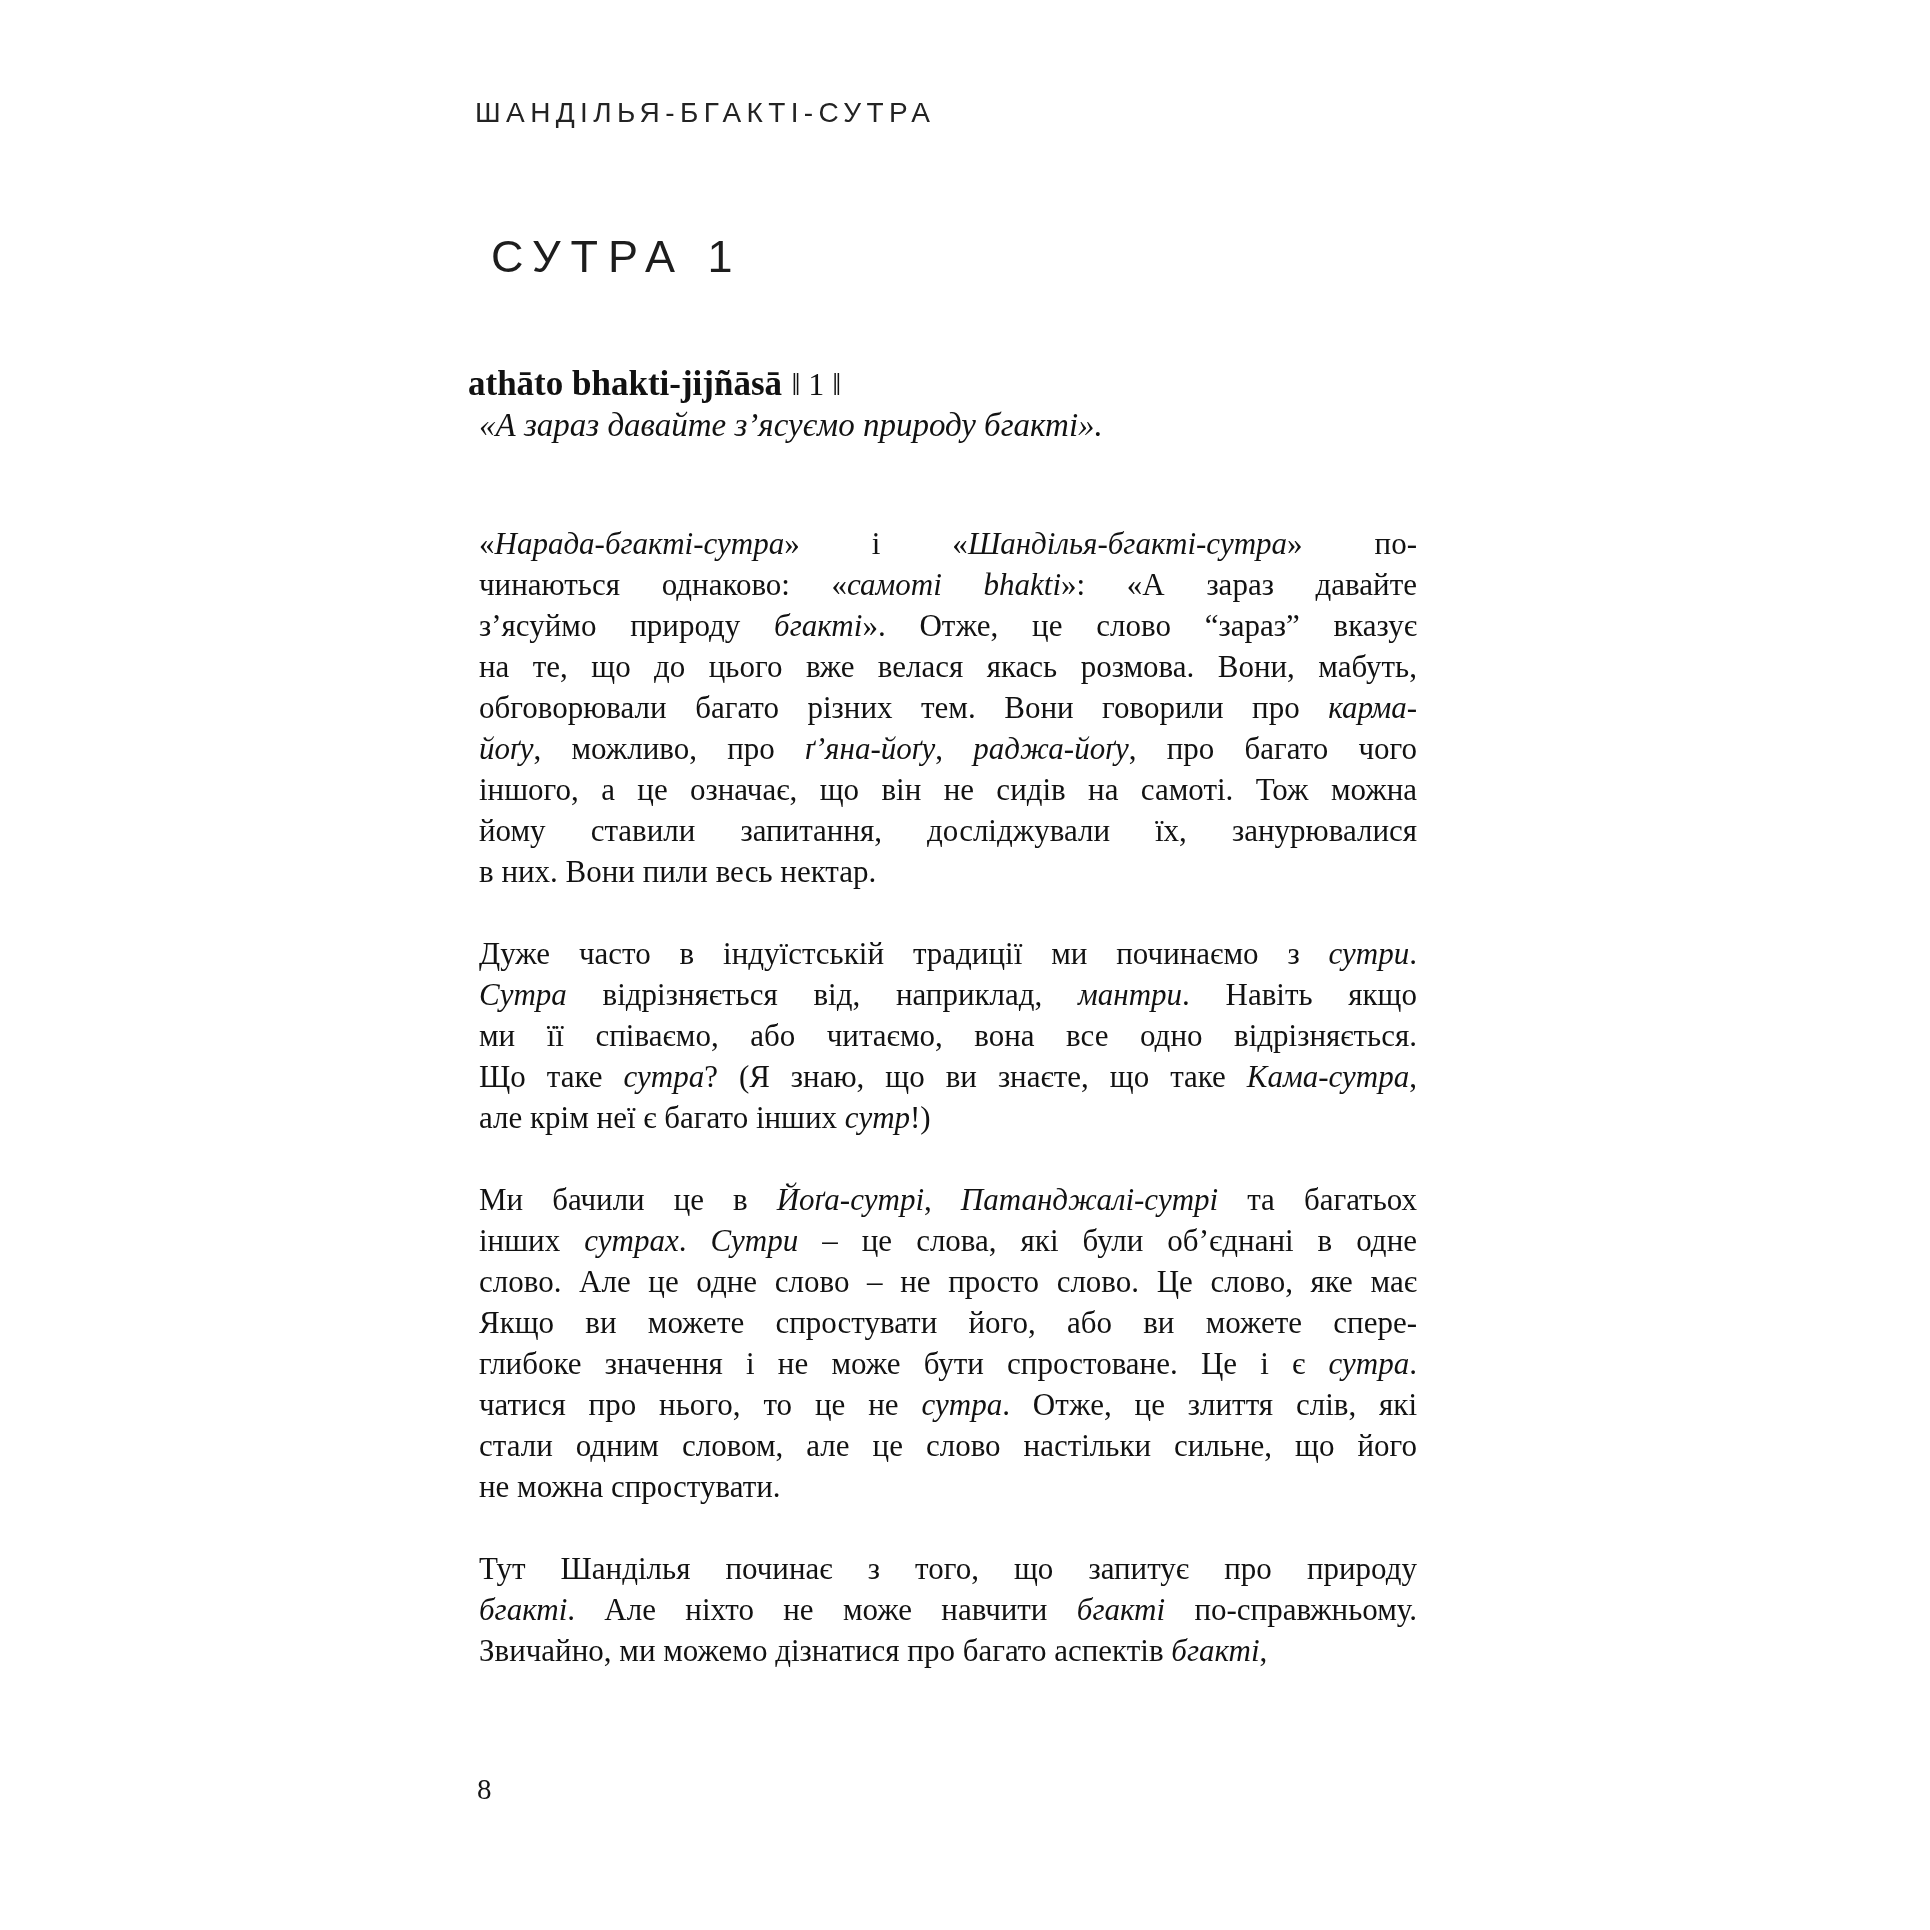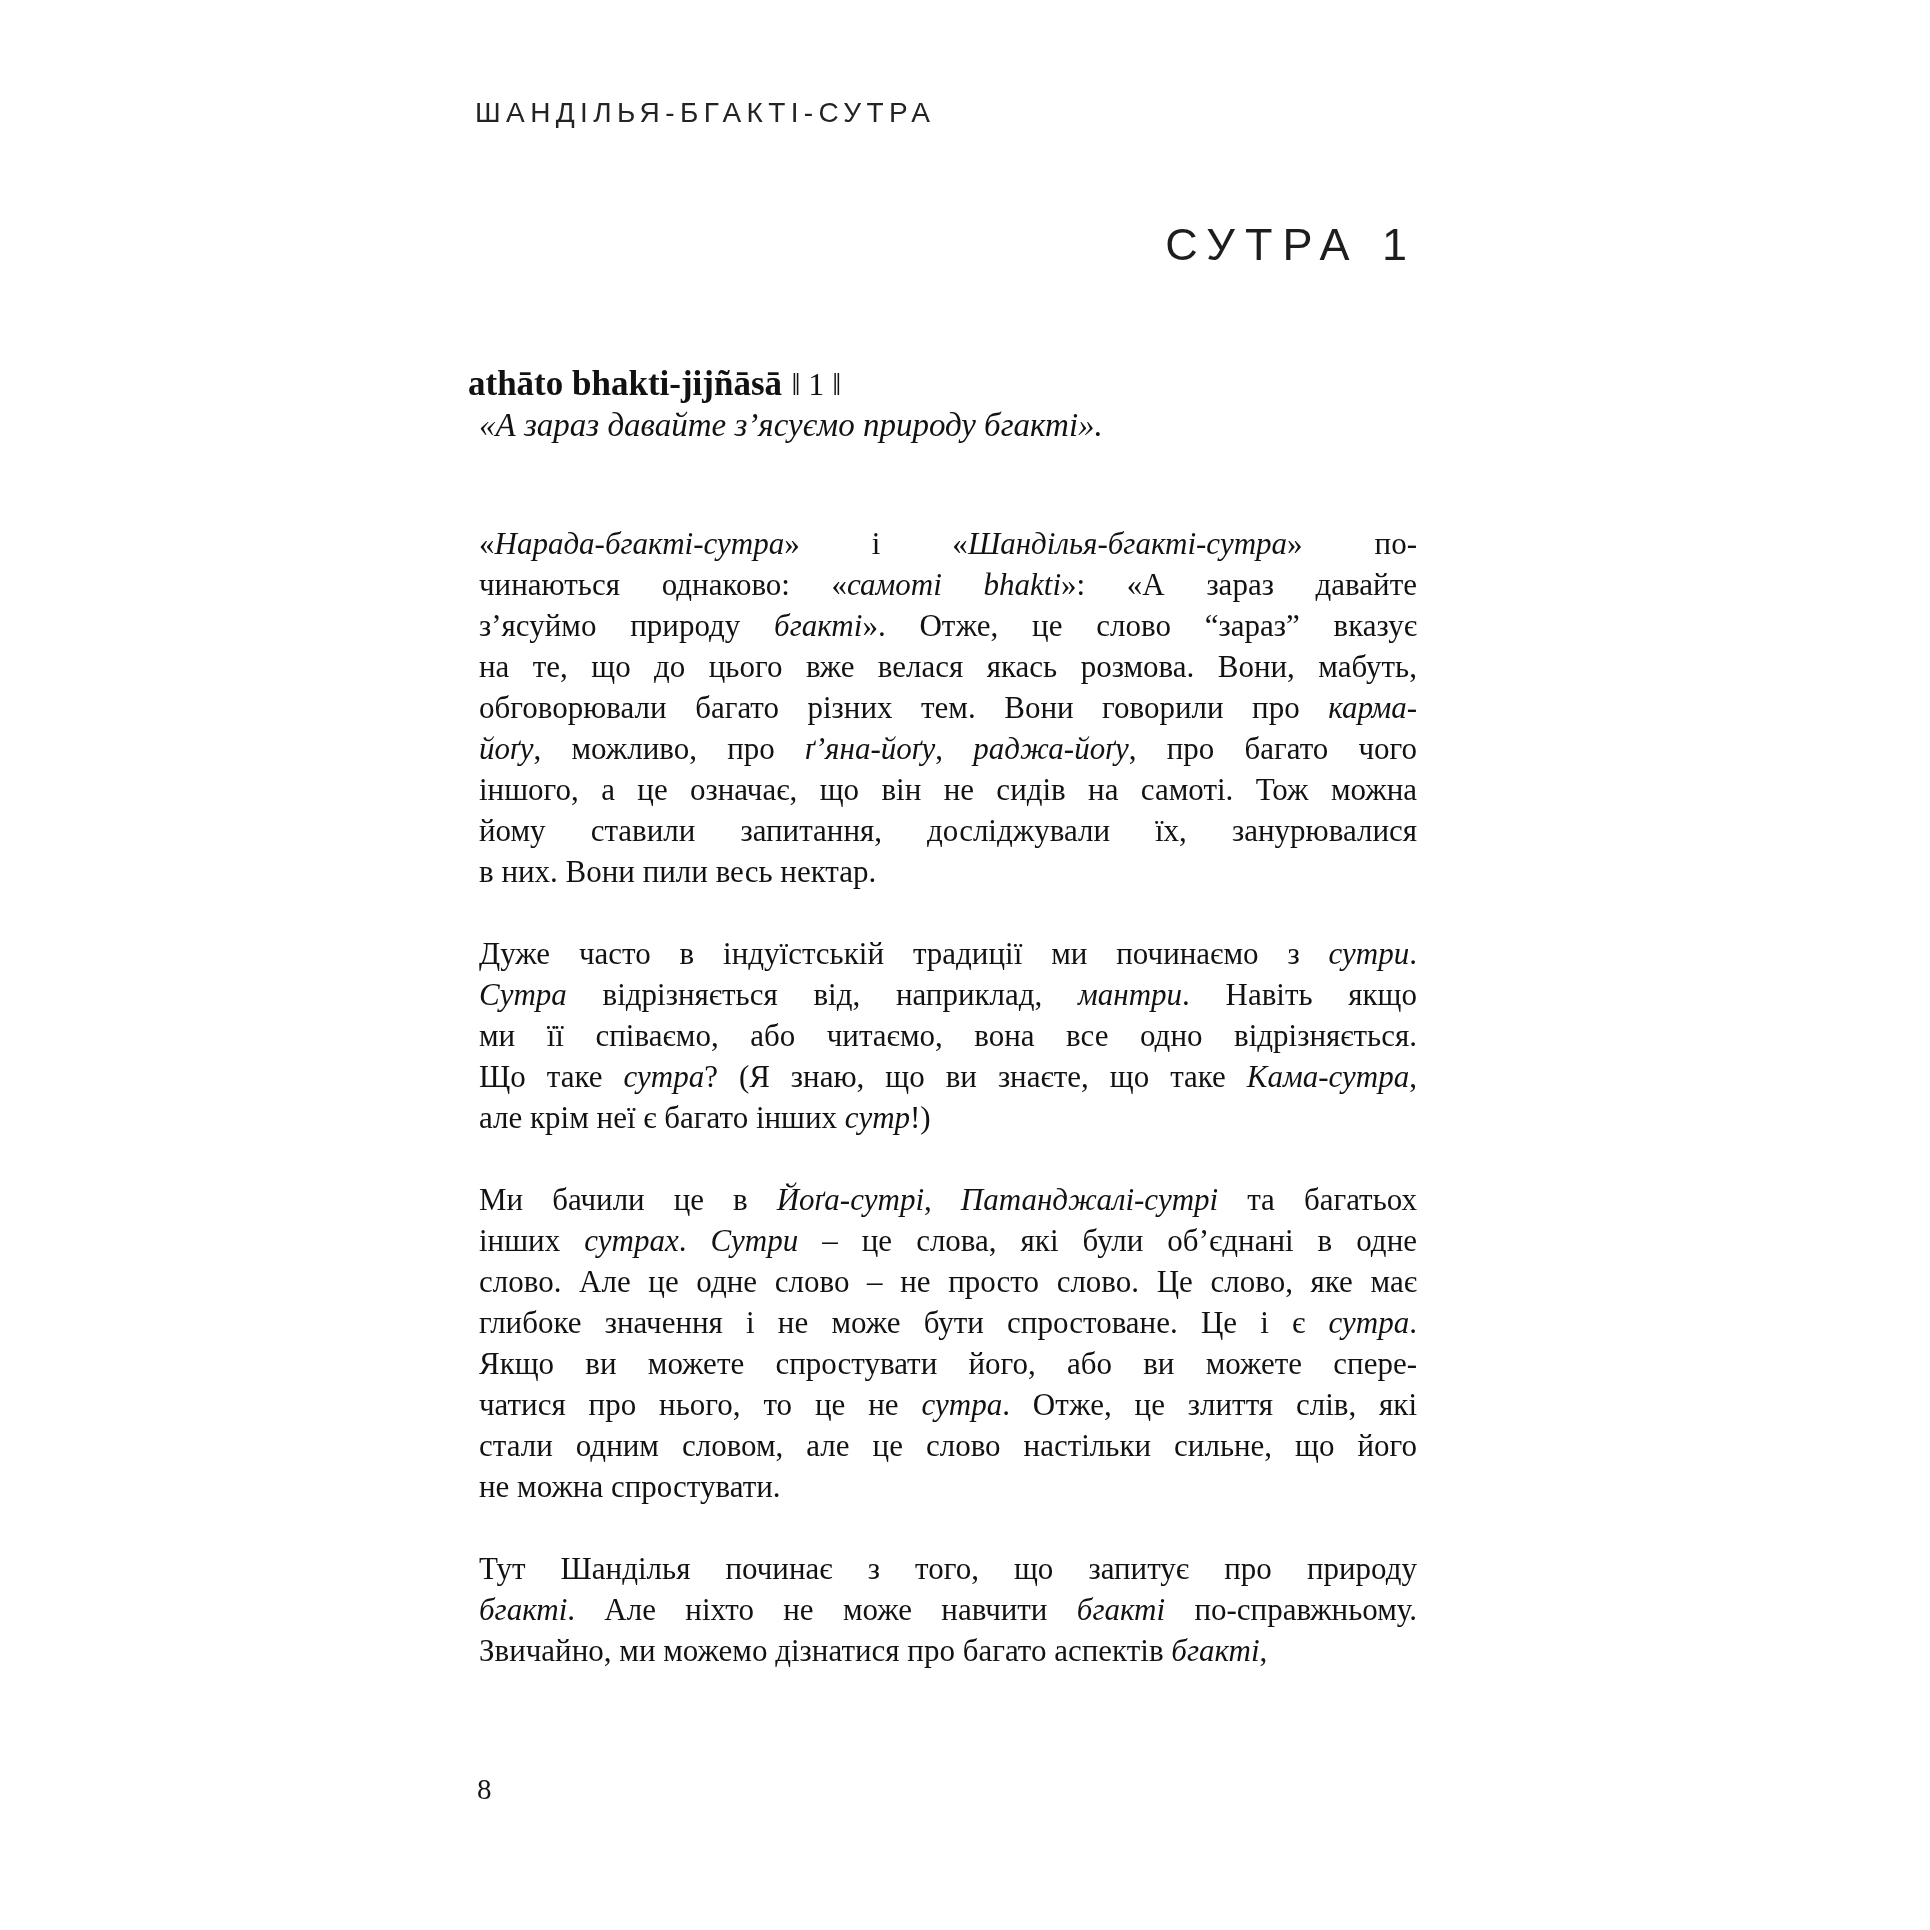--- a/index.html
+++ b/index.html
@@ -20,22 +20,22 @@
     font-weight: 400;
     letter-spacing: 5.4px;
     color: #232323;
     white-space: nowrap;
   }
   .chapter-title {
     position: absolute;
     left: 479px;
     width: 938px;
     top: 219px;
-    margin: 0;
-    text-align: right;
+    margin: 12px;
+    text-align: left;
     font-family: "Liberation Sans", sans-serif;
     font-weight: 400;
     font-size: 45px;
     letter-spacing: 10px;
     color: #1d1d1d;
     white-space: nowrap;
   }
   .sutra-line {
     position: absolute;
     left: 468px;
@@ -116,22 +116,22 @@
         <div class="line">Дуже часто в індуїстській традиції ми починаємо з <i>сутри</i>.</div>
         <div class="line"><i>Сутра</i> відрізняється від, наприклад, <i>мантри</i>. Навіть якщо</div>
         <div class="line">ми її співаємо, або читаємо, вона все одно відрізняється.</div>
         <div class="line">Що таке <i>сутра</i>? (Я знаю, що ви знаєте, що таке <i>Кама-сутра</i>,</div>
         <div class="line last">але крім неї є багато інших <i>сутр</i>!)</div>
       </div>
       <div class="paragraph">
         <div class="line">Ми бачили це в <i>Йоґа-сутрі</i>, <i>Патанджалі-сутрі</i> та багатьох</div>
         <div class="line">інших <i>сутрах</i>. <i>Сутри</i> – це слова, які були об’єднані в одне</div>
         <div class="line">слово. Але це одне слово – не просто слово. Це слово, яке має</div>
+        <div class="line">Якщо ви можете спростувати його, або ви можете спере-</div>
         <div class="line">глибоке значення і не може бути спростоване. Це і є <i>сутра</i>.</div>
-        <div class="line">Якщо ви можете спростувати його, або ви можете спере-</div>
         <div class="line">чатися про нього, то це не <i>сутра</i>. Отже, це злиття слів, які</div>
         <div class="line">стали одним словом, але це слово настільки сильне, що його</div>
         <div class="line last">не можна спростувати.</div>
       </div>
       <div class="paragraph">
         <div class="line">Тут Шанділья починає з того, що запитує про природу</div>
         <div class="line"><i>бгакті</i>. Але ніхто не може навчити <i>бгакті</i> по-справжньому.</div>
         <div class="line last">Звичайно, ми можемо дізнатися про багато аспектів <i>бгакті</i>,</div>
       </div>
     </div>

